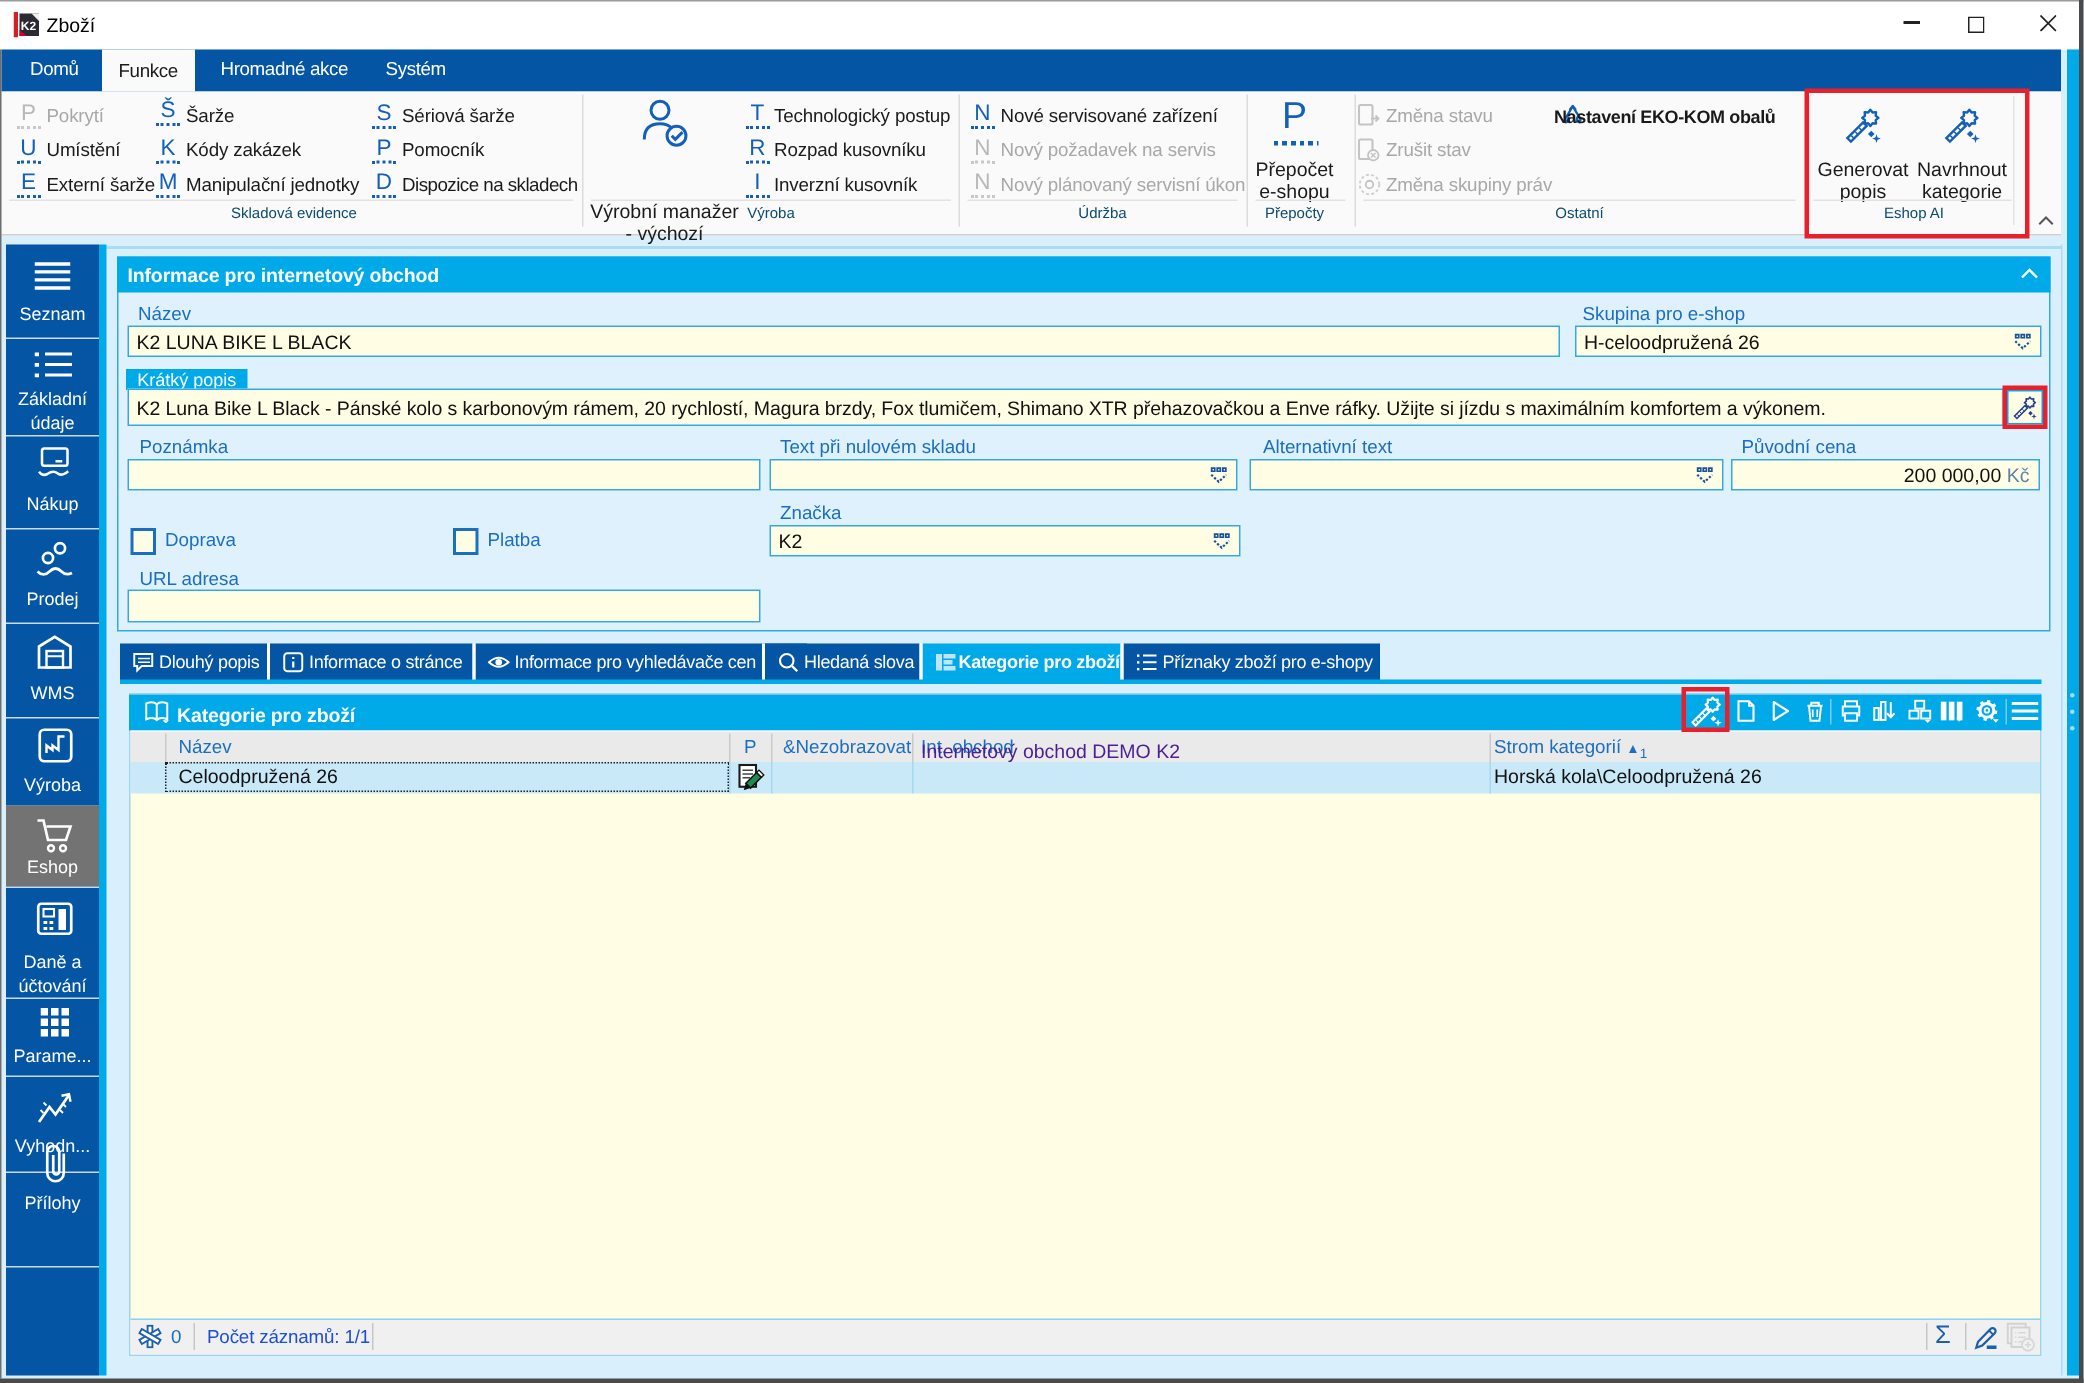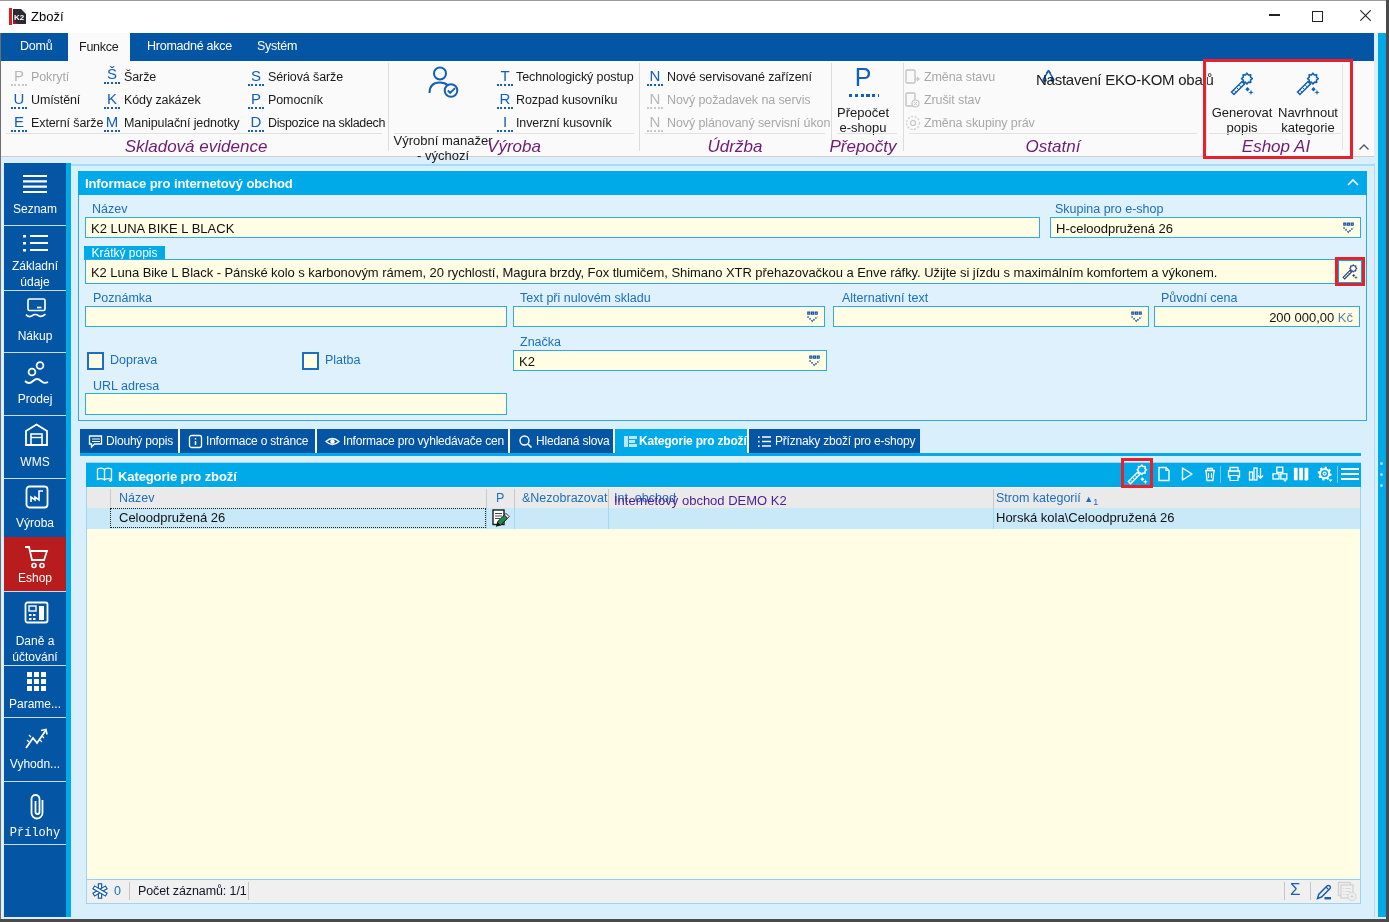--- a/index.html
+++ b/index.html
@@ -5,21 +5,21 @@
 body{width:1389px;height:922px;position:relative;overflow:hidden;font-family:"Liberation Sans",sans-serif;background:#DAEFFC;}
 .abs{position:absolute;}
 .lbl{position:absolute;color:#1B6FC0;font-size:12.5px;white-space:nowrap;}
 .inp{position:absolute;background:#FFFDE3;border:1px solid #30AAE4;box-sizing:border-box;font-size:13px;color:#111;white-space:nowrap;overflow:hidden;}
 .inp .tx{position:absolute;left:5px;top:50%;transform:translateY(-50%);}
 .chev{position:absolute;right:5px;top:50%;transform:translateY(-50%);width:13px;height:12px;}
 .ritem{position:absolute;font-size:12.5px;letter-spacing:-0.1px;color:#1a1a1a;white-space:nowrap;}
 .ritem.dis{color:#A8A8A8;}
 .lic{position:absolute;font-size:15px;color:#1460B8;border-bottom:2px dotted #1460B8;padding-bottom:1px;line-height:15px;display:inline-block;width:16px;text-align:center;}
 .lic.dis{color:#B8B8B8;border-bottom-color:#C8C8C8;}
-.glbl{position:absolute;font-size:17px;color:#701a75;white-space:nowrap;transform:translateX(-50%);font-style:italic;}
+.glbl{position:absolute;font-size:10px;color:#0c4a6e;white-space:nowrap;transform:translateX(-50%);}
 .vsep{position:absolute;width:1px;top:63px;height:88px;background:#DCDCDC;}
 .hline{position:absolute;height:1px;background:#E2E2E2;top:133px;}
 .tabtxt{font-size:12.5px;letter-spacing:-0.25px;color:#fff;}
 .sbitem{position:absolute;left:4px;width:62px;color:#fff;text-align:center;}
 .sbitem .cap{position:absolute;width:100%;font-size:12px;line-height:14px;}
 .sbsep{position:absolute;left:4px;width:62px;height:1px;background:rgba(235,245,252,0.85);}
 .btab{position:absolute;top:429px;height:25px;background:#0455A4;color:#fff;font-size:12px;letter-spacing:-0.2px;line-height:25px;white-space:nowrap;}
 .btab .ic{position:absolute;left:8px;top:5px;width:15px;height:15px;}
 .th{position:absolute;top:0;height:20px;line-height:20px;color:#1B6FC0;font-size:12.5px;white-space:nowrap;}
 .tbi{position:absolute;top:466px;width:16px;height:16px;}
@@ -144,21 +144,21 @@
 <span class="ritem dis" style="left:924px;top:116px;">Změna skupiny práv</span>
 <svg class="abs" style="left:1040px;top:69px;" width="17" height="16" viewBox="0 0 17 16">
 <g fill="none" stroke="#1460B8" stroke-width="1.5" stroke-linecap="round" stroke-linejoin="round">
 <path d="M6.7,3.8 L8.5,1.6 L10.3,3.8"></path>
 <path d="M8.5,1.9 L13.6,10.2 Q14.2,11.4 12.9,11.4 L11.2,11.4"></path>
 <path d="M11.5,9.3 L11.0,11.6 L13.2,12.6"></path>
 <path d="M8.5,1.9 L3.4,10.2 Q2.8,11.4 4.1,11.4 L5.8,11.4"></path>
 <path d="M5.5,9.3 L6.0,11.6 L3.8,12.6"></path>
 </g>
     </svg>
-<span class="ritem" style="left:1036px;top:71px;font-size:15px;letter-spacing:-0.25px;">Nastavení EKO-KOM obalů</span>
+<span class="ritem" style="left:1036px;top:71px;font-size:12px;letter-spacing:-0.25px;font-weight:bold;">Nastavení EKO-KOM obalů</span>
 <div class="hline" style="left:909px;width:288px;"></div>
 <div class="glbl" style="left:1053px;top:137px;">Ostatní</div>
 
 <div class="abs" style="left:1206px;top:64px;width:1px;height:86px;background:#E4E4E4;"></div>
 <div class="abs" style="left:1342px;top:64px;width:1px;height:86px;background:#E4E4E4;"></div>
 <svg class="abs" style="left:1230px;top:72px;" width="24" height="24" viewBox="0 0 24 24">
       <g stroke="#1460B8" fill="#1460B8">
         <use href="#wandshape"></use>
       </g>
     </svg>
@@ -237,21 +237,21 @@
     </div>
 <div class="sbsep" style="top:478px;"></div>
 <div class="sbitem" style="top:478px;height:59px;">
       <svg class="abs" style="left:21px;top:7px;" width="24" height="24" viewBox="0 0 24 24">
         <rect x="1.5" y="1.5" width="21" height="21" rx="3" fill="none" stroke="#fff" stroke-width="1.8"></rect>
         <path d="M6,17 v-5 l4,3 v-3 l4,3 v-9 h4" fill="none" stroke="#fff" stroke-width="1.6"></path>
       </svg>
       <div class="cap" style="top:38px;">Výroba</div>
     </div>
 <div class="sbsep" style="top:537px;"></div>
-<div class="sbitem" style="top:537px;height:54px;background:#b91c1c;">
+<div class="sbitem" style="top:537px;height:54px;background:#737373;">
       <svg class="abs" style="left:20px;top:8px;" width="26" height="24" viewBox="0 0 26 24">
         <path d="M1,2 h4 l3,13 h12 l3,-9 h-16" fill="none" stroke="#fff" stroke-width="1.8"></path>
         <circle cx="10" cy="20.5" r="2" fill="none" stroke="#fff" stroke-width="1.6"></circle>
         <circle cx="18" cy="20.5" r="2" fill="none" stroke="#fff" stroke-width="1.6"></circle>
       </svg>
       <div class="cap" style="top:34px;">Eshop</div>
     </div>
 <div class="sbsep" style="top:591px;"></div>
 <div class="sbitem" style="top:591px;height:74px;">
       <svg class="abs" style="left:20px;top:10px;" width="25" height="23" viewBox="0 0 25 23">
@@ -289,21 +289,21 @@
       <svg class="abs" style="left:20px;top:9px;" width="26" height="24" viewBox="0 0 26 24">
         <path d="M2,22 L9,12 l4,5 L22,4" fill="none" stroke="#fff" stroke-width="1.8"></path>
         <path d="M17,4.5 l5,-1 1,5" fill="none" stroke="#fff" stroke-width="1.6"></path>
         <g stroke="#fff" stroke-width="1.2">
           <path d="M5,9 l2,2 M3,14 l2,2 M16,14 l2,2 M18,10 l2,2"></path>
         </g>
       </svg>
       <div class="cap" style="top:40px;">Vyhodn...</div>
     </div>
 <div class="sbsep" style="top:781px;"></div>
-<div class="sbitem" style="top:786px;height:63px;font-family:Liberation Mono, monospace;">
+<div class="sbitem" style="top:755px;height:63px;">
       <svg class="abs" style="left:22px;top:8px;" width="22" height="26" viewBox="0 0 22 26">
         <path d="M16.5,6 V19 a5.5,5.5 0 0 1 -11,0 V5 a4,4 0 0 1 8,0 V18 a2,2 0 0 1 -4,0 V7" fill="none" stroke="#fff" stroke-width="1.8"></path>
       </svg>
       <div class="cap" style="top:40px;">Přílohy</div>
     </div>
 <div class="sbsep" style="top:844px;"></div>
 </div>
 
 <div class="abs" style="left:1374px;top:163px;width:1px;height:754px;background:#AEDCF4;"></div>
 <div class="abs" style="left:1378px;top:33px;width:8px;height:884px;background:#00AAE9;"></div>
@@ -551,21 +551,21 @@
 <g transform="rotate(60 8 8)">
           <rect x="6.4" y="0.8" width="3.2" height="14.4"></rect>
         </g>
 <g transform="rotate(-60 8 8)">
           <rect x="6.4" y="0.8" width="3.2" height="14.4"></rect>
         </g>
 </g>
     </svg>
 <div class="abs" style="left:114px;top:884px;font-size:12.5px;color:#1B6FC0;">0</div>
 <div class="abs" style="left:129px;top:882px;width:1px;height:18px;background:#C6C6C6;"></div>
-<div class="abs" style="left:138px;top:884px;font-size:12.5px;letter-spacing:-0.1px;color:#0f172a;">Počet záznamů: 1/1</div>
+<div class="abs" style="left:138px;top:884px;font-size:12.5px;letter-spacing:-0.1px;color:#1d4ed8;">Počet záznamů: 1/1</div>
 <div class="abs" style="left:248px;top:882px;width:1px;height:18px;background:#C6C6C6;"></div>
 <div class="abs" style="left:1284px;top:882px;width:1px;height:18px;background:#C6C6C6;"></div>
 <div class="abs" style="left:1310px;top:882px;width:1px;height:18px;background:#C6C6C6;"></div>
 <div class="abs" style="left:1290px;top:880px;font-size:17px;color:#1B5FAD;">Σ</div>
 <svg class="abs" style="left:1316px;top:883px;" width="17" height="17" viewBox="0 0 17 17">
       <path d="M1.5,15.5 l1.2,-4 L11,3 a1.9,1.9 0 0 1 2.8,2.8 L5.5,14 z" fill="none" stroke="#1B5FAD" stroke-width="1.5"></path>
       <path d="M10,4 l2.8,2.8" stroke="#1B5FAD" stroke-width="1.2"></path>
       <path d="M8.5,15.2 h6.5" stroke="#1B5FAD" stroke-width="2.4"></path>
     </svg>
 <svg class="abs" style="left:1337px;top:881px;" width="21" height="21" viewBox="0 0 21 21">

